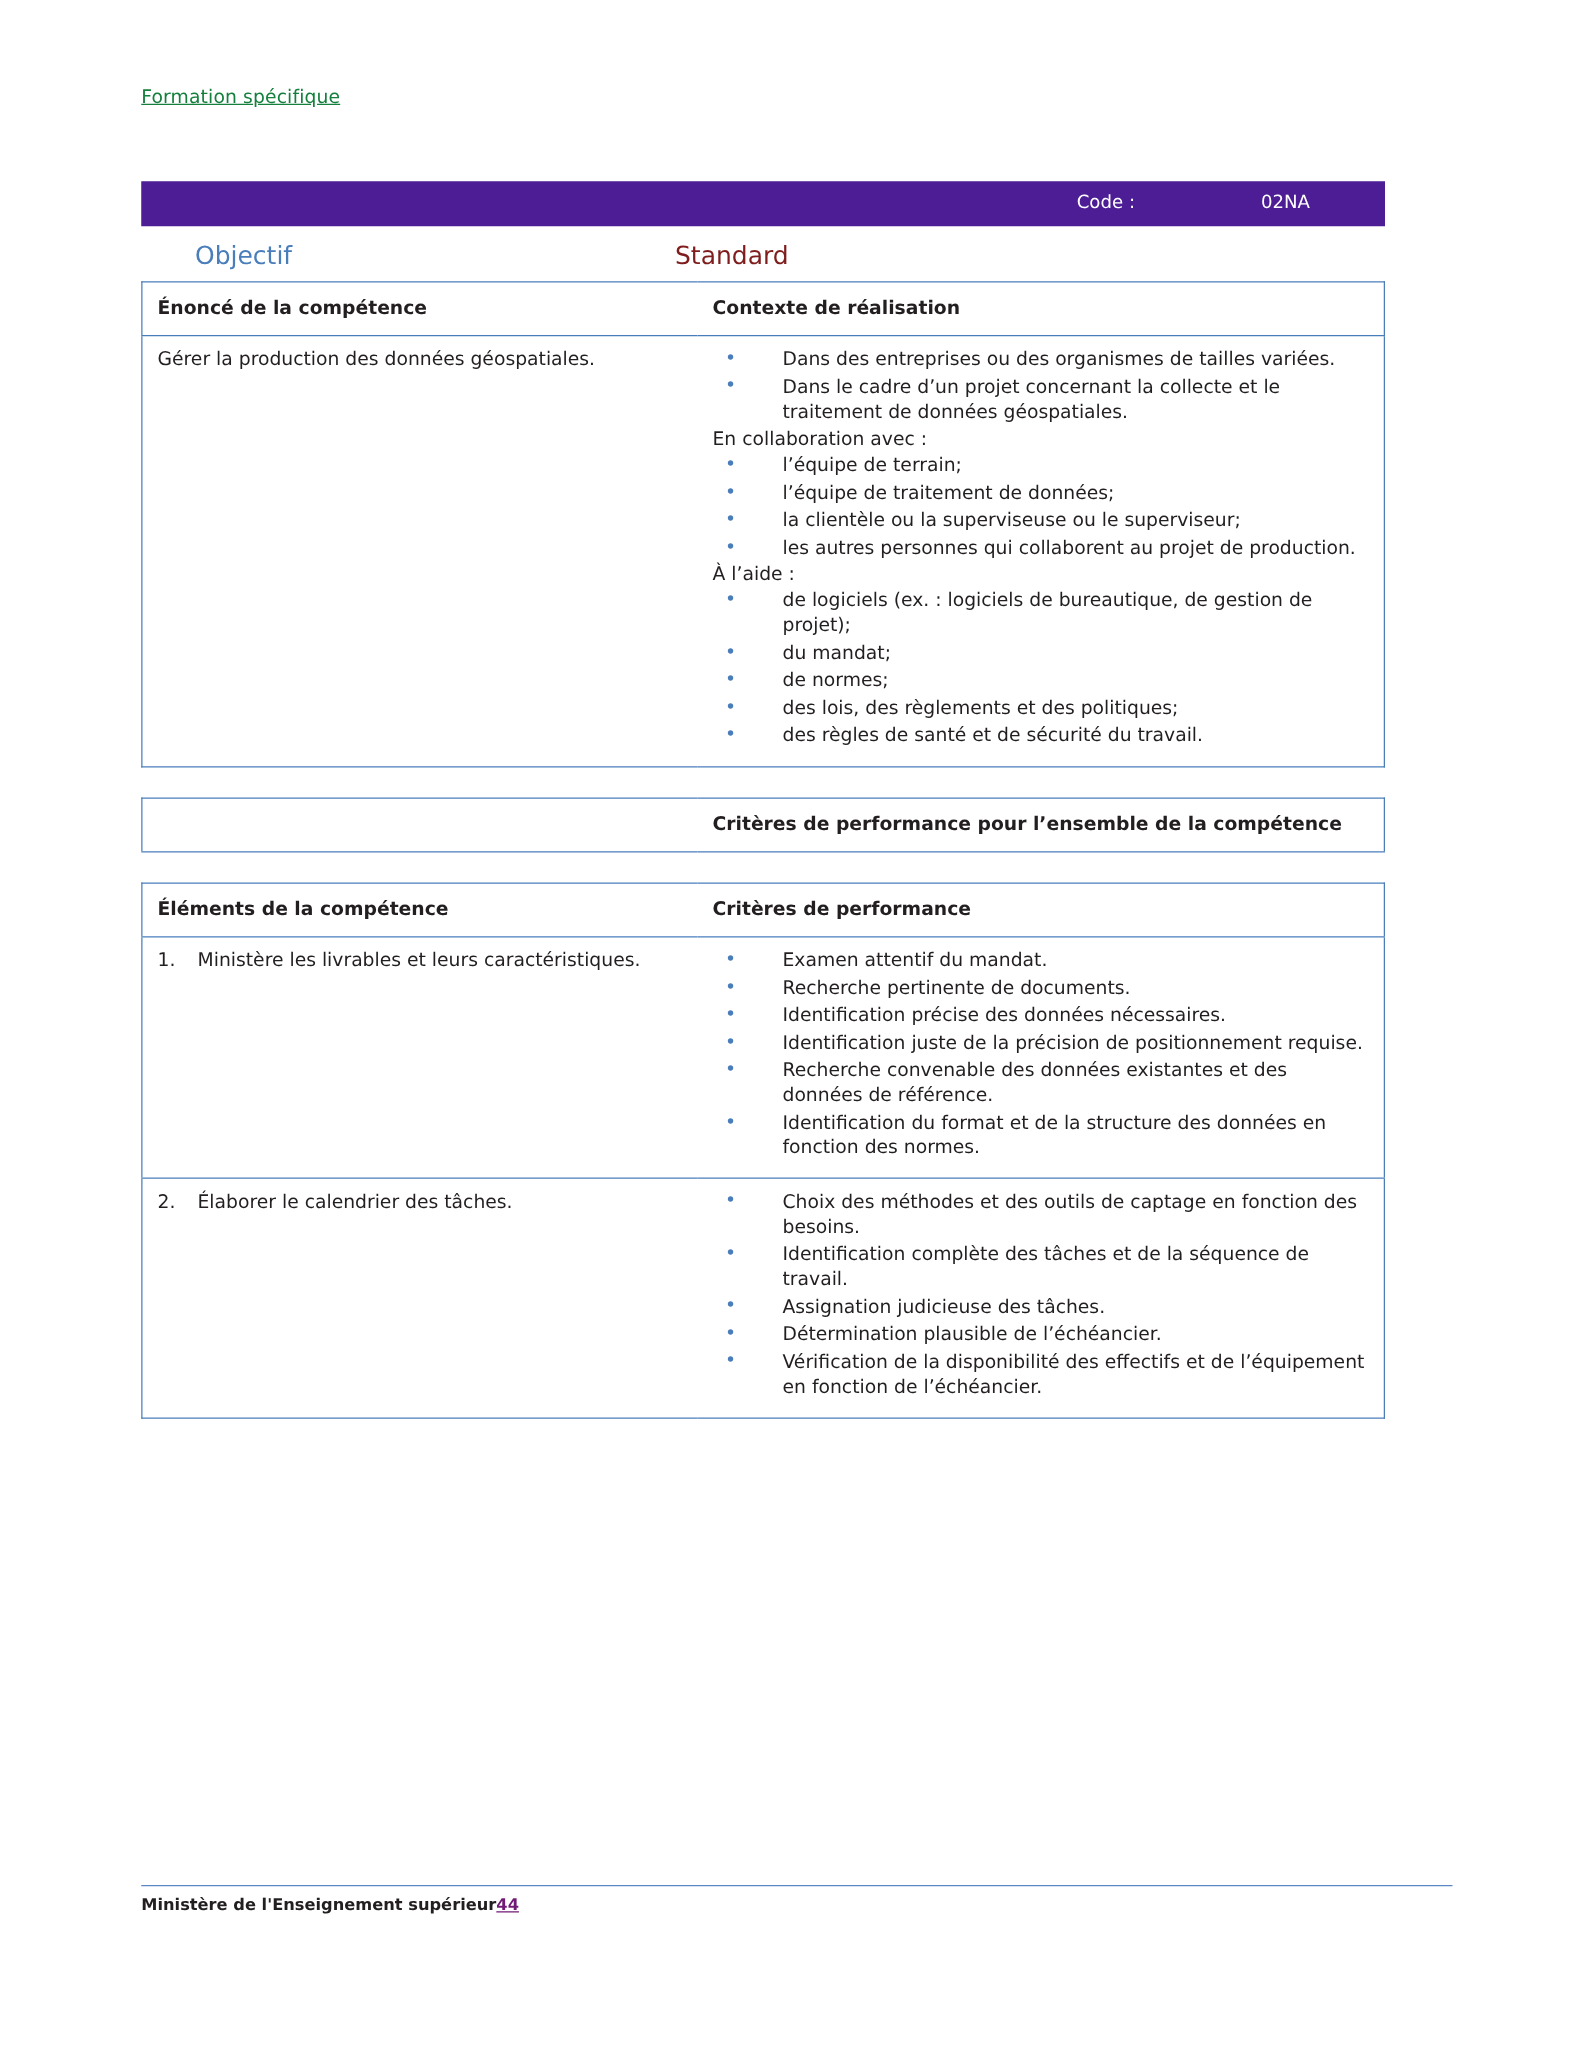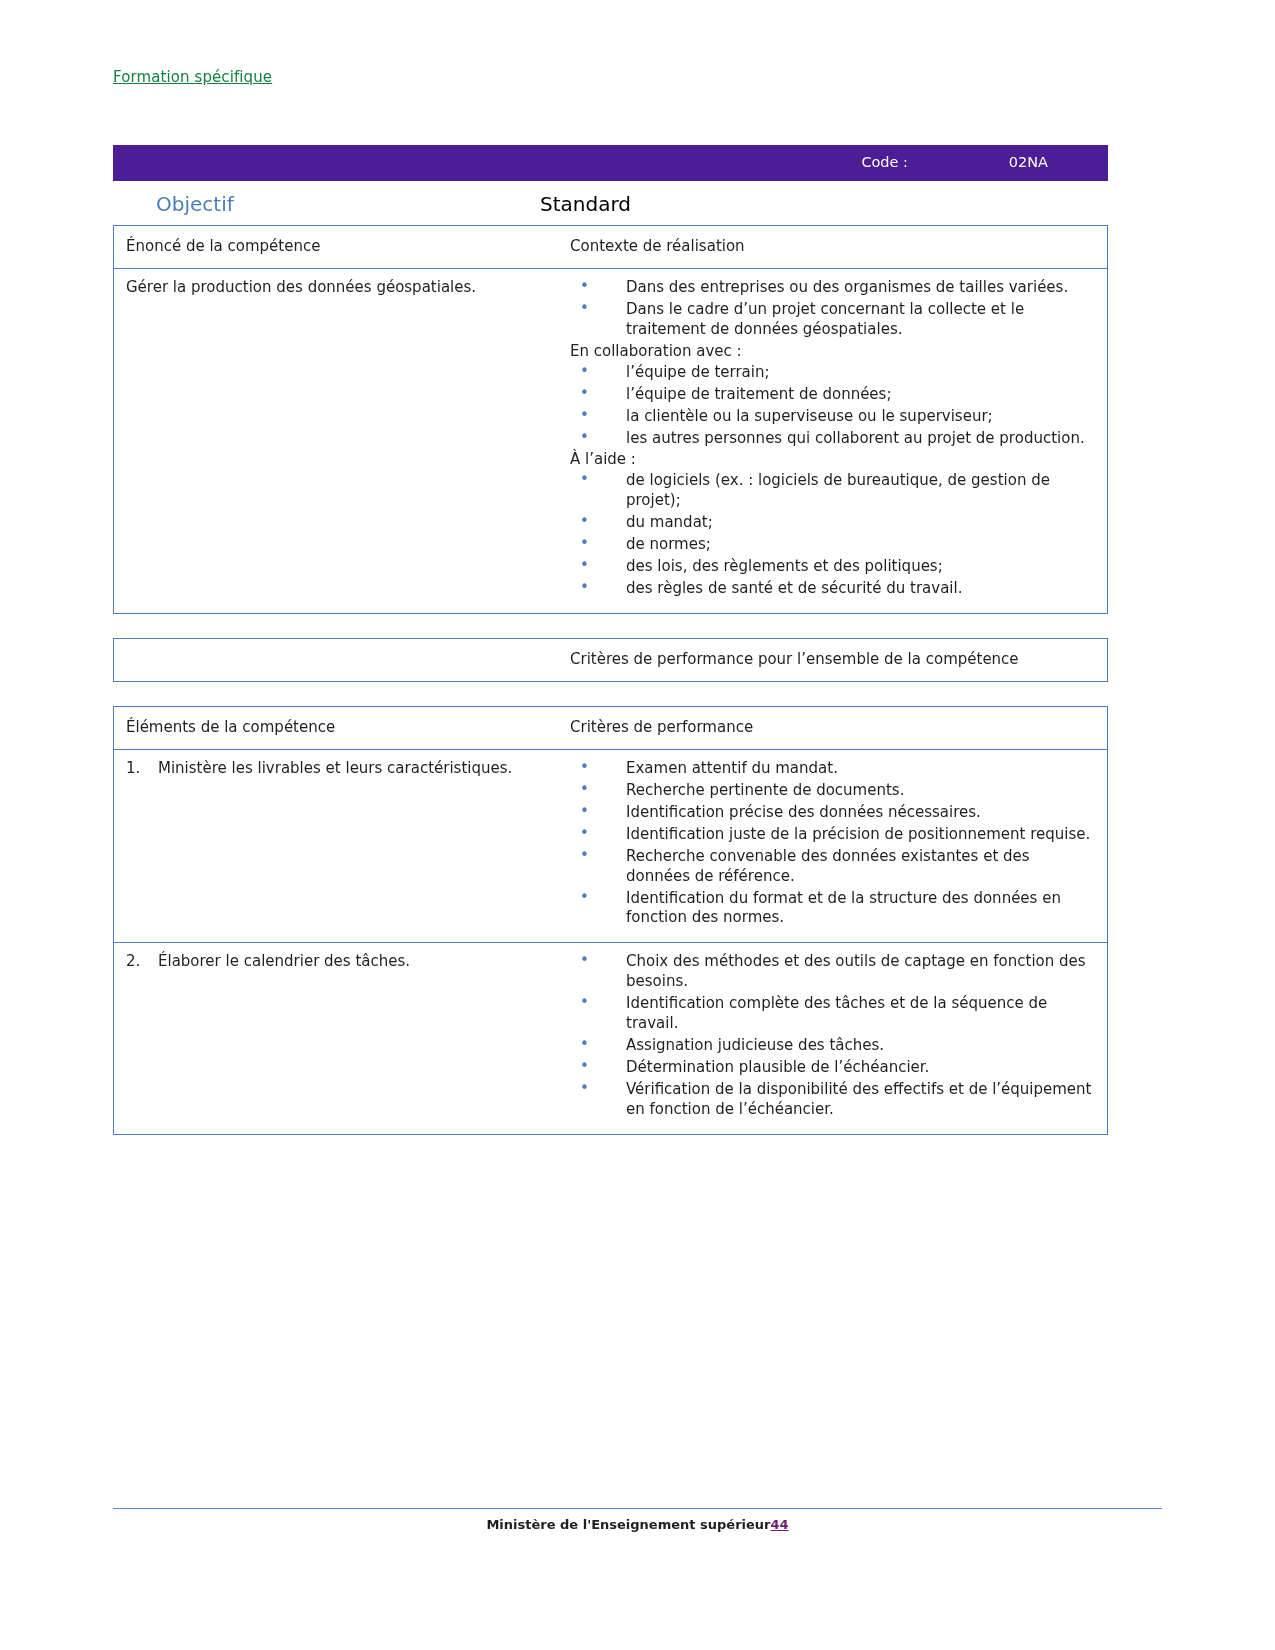--- a/index.html
+++ b/index.html
@@ -70,41 +70,41 @@
     top: 11px;
     font-size: 20px;
     color: #4a7ebb;
     margin-left: 36px;
   }
   .col-headings .standard {
     position: absolute;
     left: 427px;
     top: 11px;
     font-size: 20px;
-    color: #000000;
+    color: #7f1d1d;
   }
 
   
   table.block {
     width: 100%;
     border-collapse: collapse;
     border: 1.5px solid #4a7ebb;
     table-layout: fixed;
   }
   table.block td {
     vertical-align: top;
     padding: 9px 12px 12px 12px;
     font-size: 15px;
     line-height: 1.33;
   }
   td.col-left { width: 420px; }
   td.col-right { width: auto; }
 
   tr.head-row td {
-    font-weight: normal;
+    font-weight: bold;
     border-bottom: 1.5px solid #4a7ebb;
     padding-top: 11px;
     padding-bottom: 11px;
     font-size: 15px;
   }
   tr.sep-row td {
     border-top: 1.5px solid #4a7ebb;
   }
 
   .gap { height: 24px; }
@@ -147,21 +147,21 @@
 
   
   .footer {
     position: absolute;
     left: 113px;
     right: 113px;
     bottom: 118px;
     border-top: 1.5px solid #5b87c5;
     padding-top: 8px;
     display: flex;
-    justify-content: center;
+    justify-content: flex-start;
     font-size: 13px;
     font-weight: bold;
   }
   .footer .left { color: #231f20; }
   .footer .right { color: #701a75; text-decoration: underline; }
 </style>
 </head>
 <body>
 
 <div class="page">

